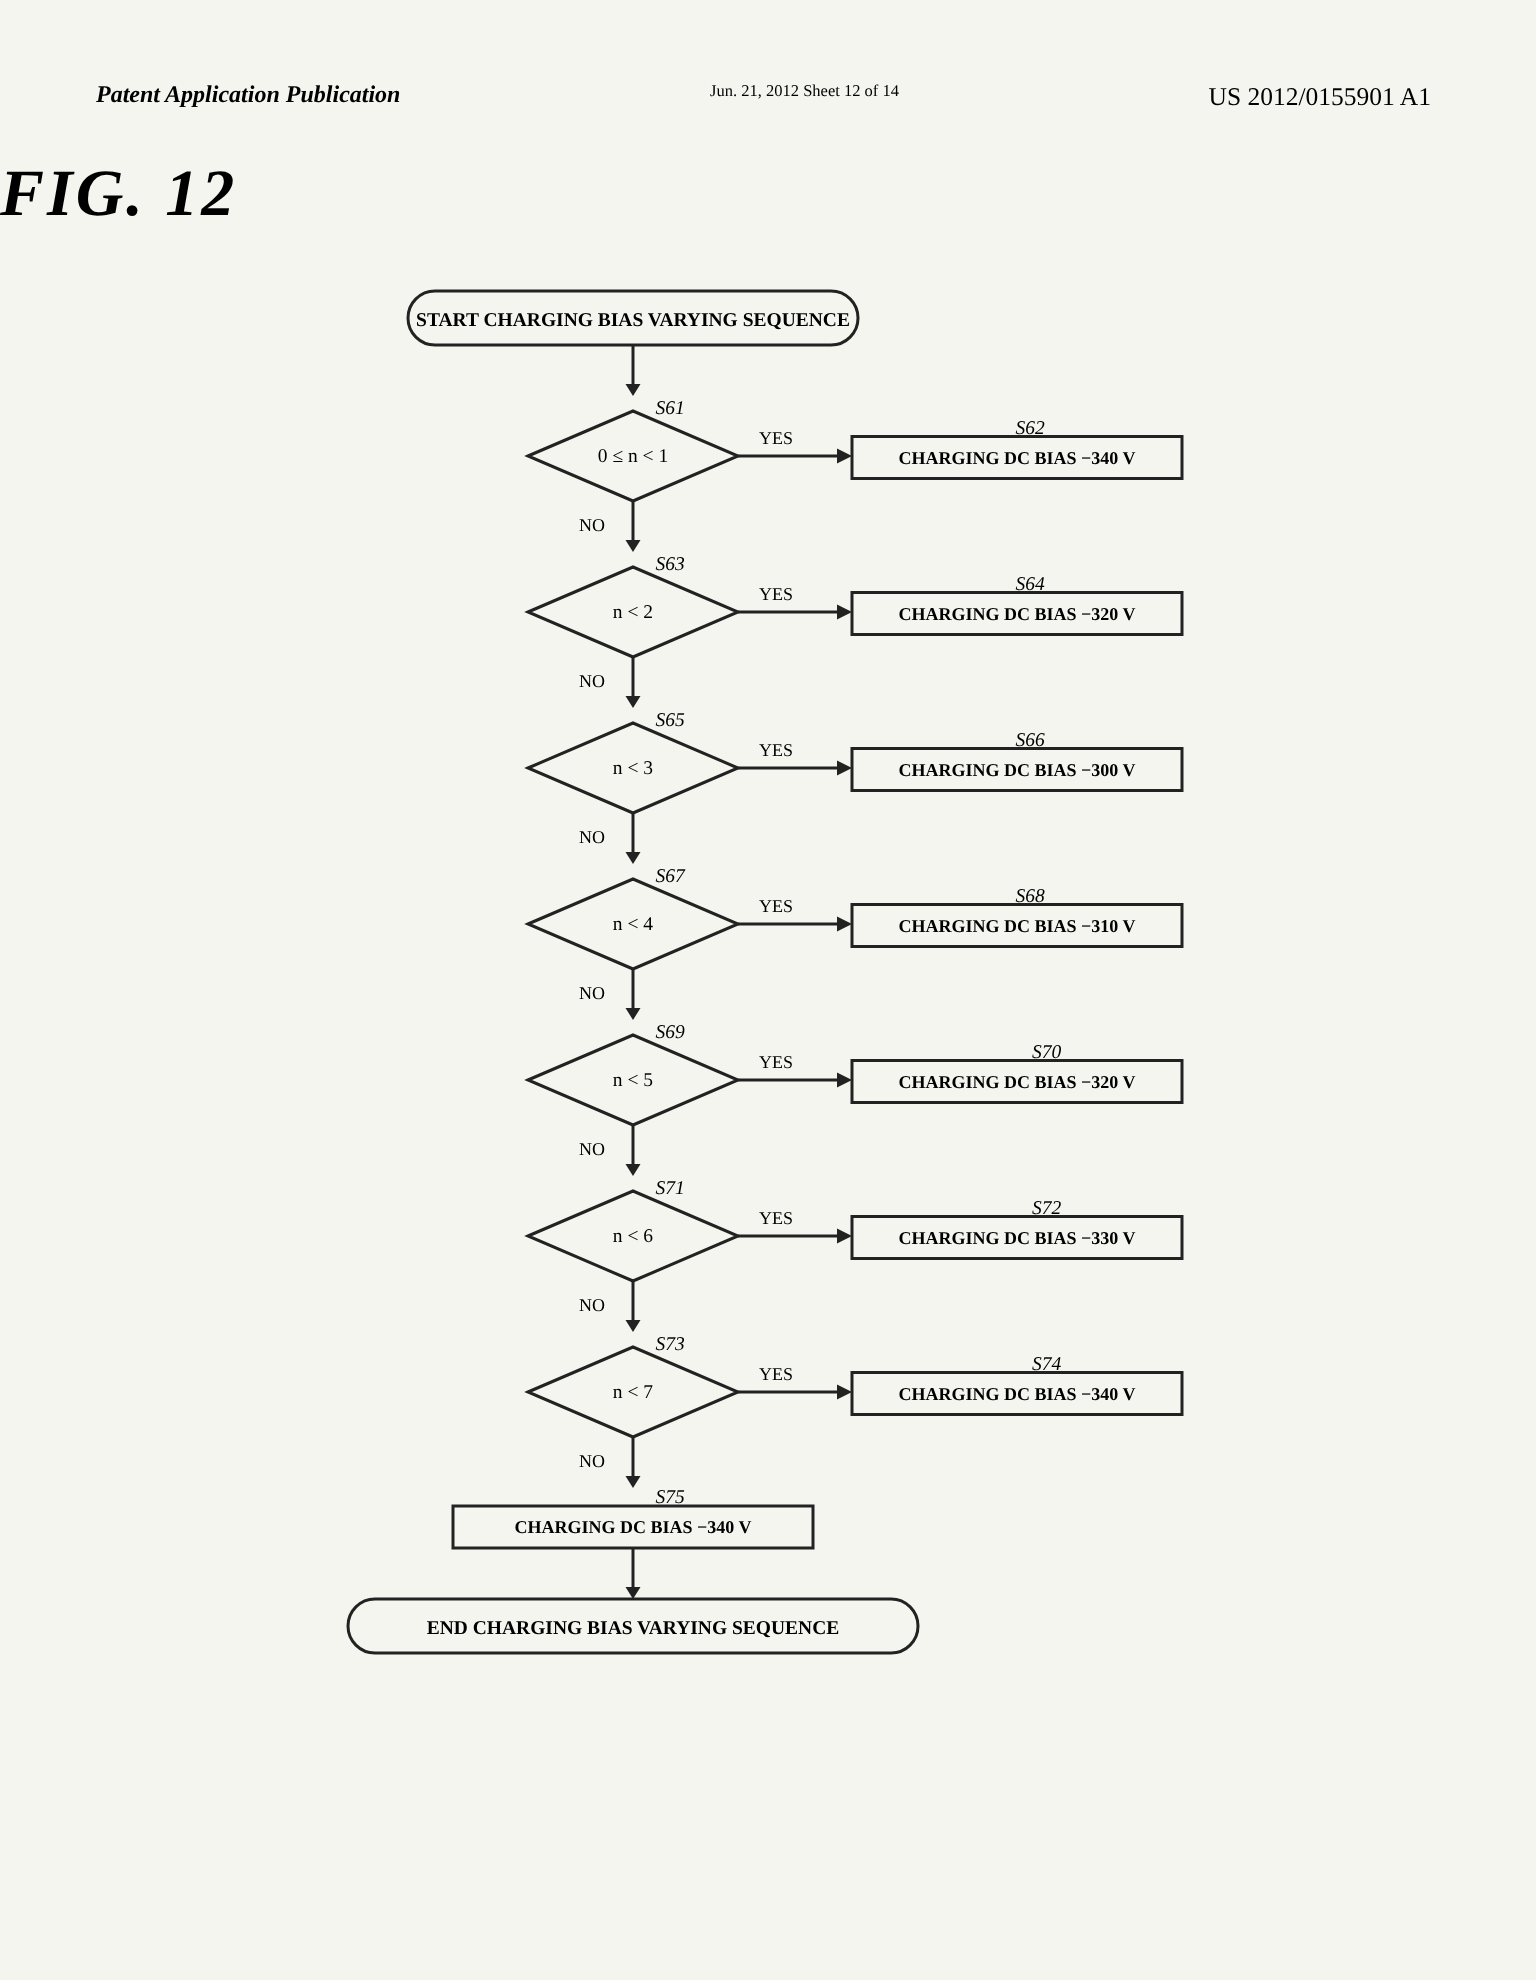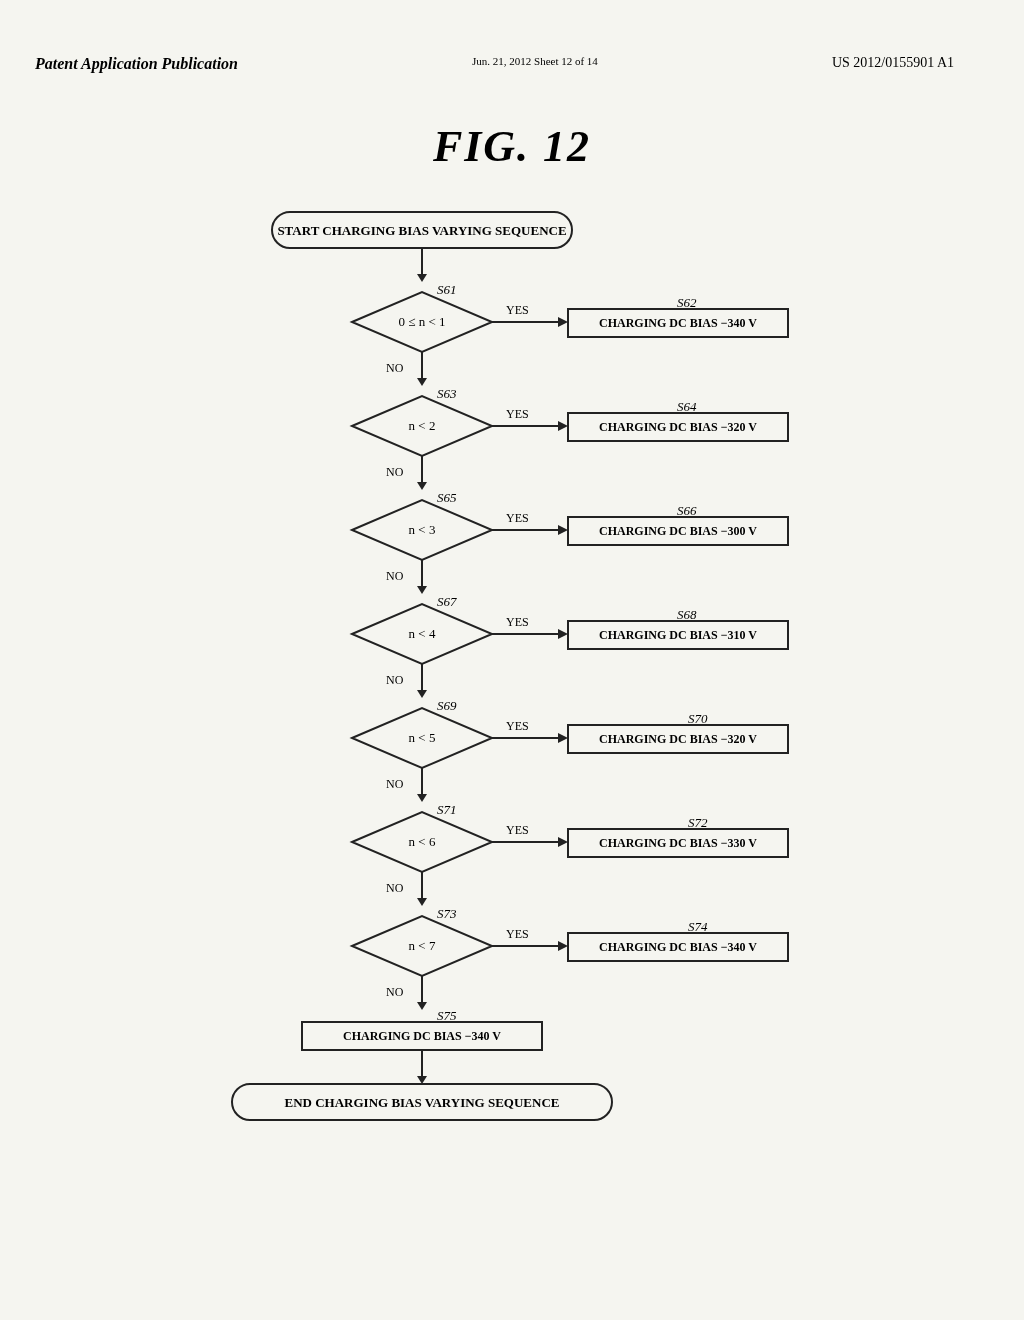--- a/index.html
+++ b/index.html
@@ -15,44 +15,44 @@
       width: 1024px;
       min-height: 1320px;
       background: #f5f5f0;
       padding: 0;
       position: relative;
     }
     .header {
       display: flex;
       justify-content: space-between;
       align-items: flex-start;
-      padding: 55px 70px 20px 35px;
+      padding: 55px 70px 20px 64px;
       font-size: 15px;
       font-style: italic;
     }
     .header-left {
       font-style: italic;
       font-size: 16px;
       font-weight: bold;
     }
     .header-center {
       text-align: center;
       font-style: normal;
       font-size: 11px;
     }
     .header-right {
       font-style: normal;
-      font-size: 14px;
+      font-size: 17px;
     }
     .fig-title {
-      text-align: center;
+      text-align: left;
       font-size: 44px;
       font-style: italic;
       font-weight: bold;
-      margin: 28px 0 30px 0;
+      margin: 8px 0 30px 0;
       letter-spacing: 2px;
     }
 
     
     .flowchart-svg-container {
       display: flex;
       justify-content: center;
       width: 100%;
       padding: 0 30px;
     }

